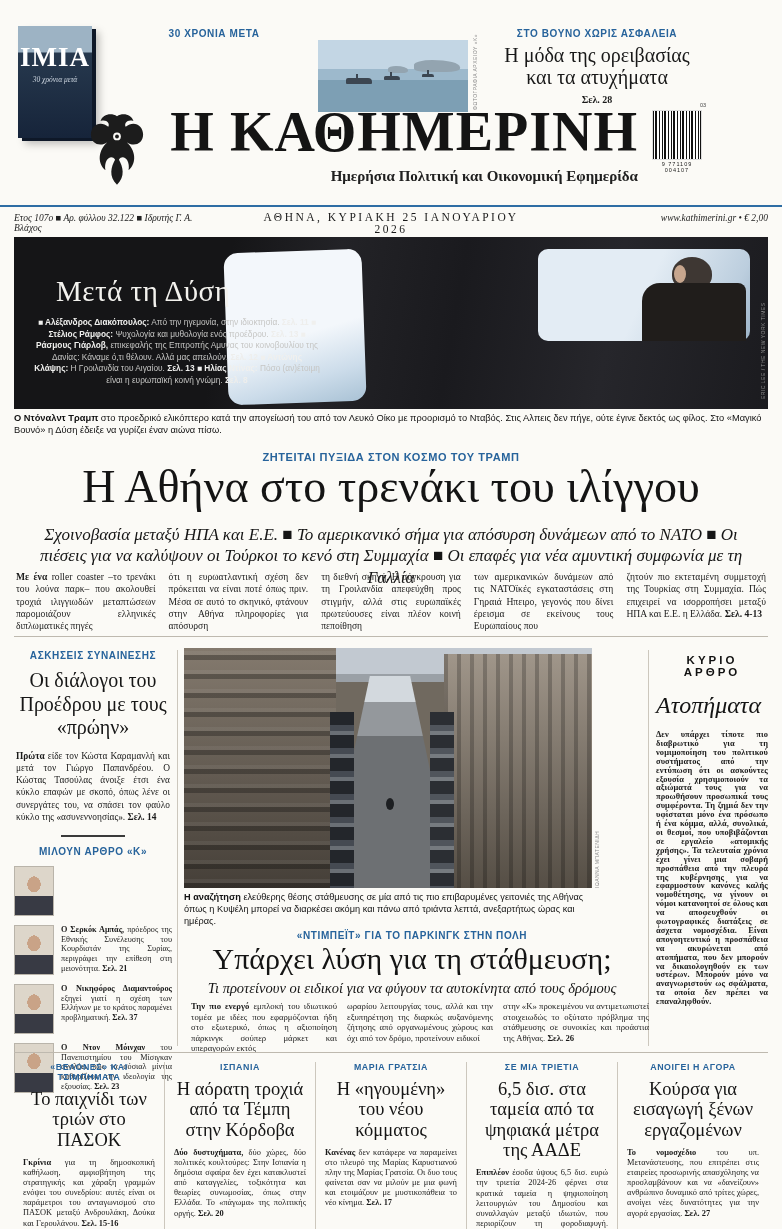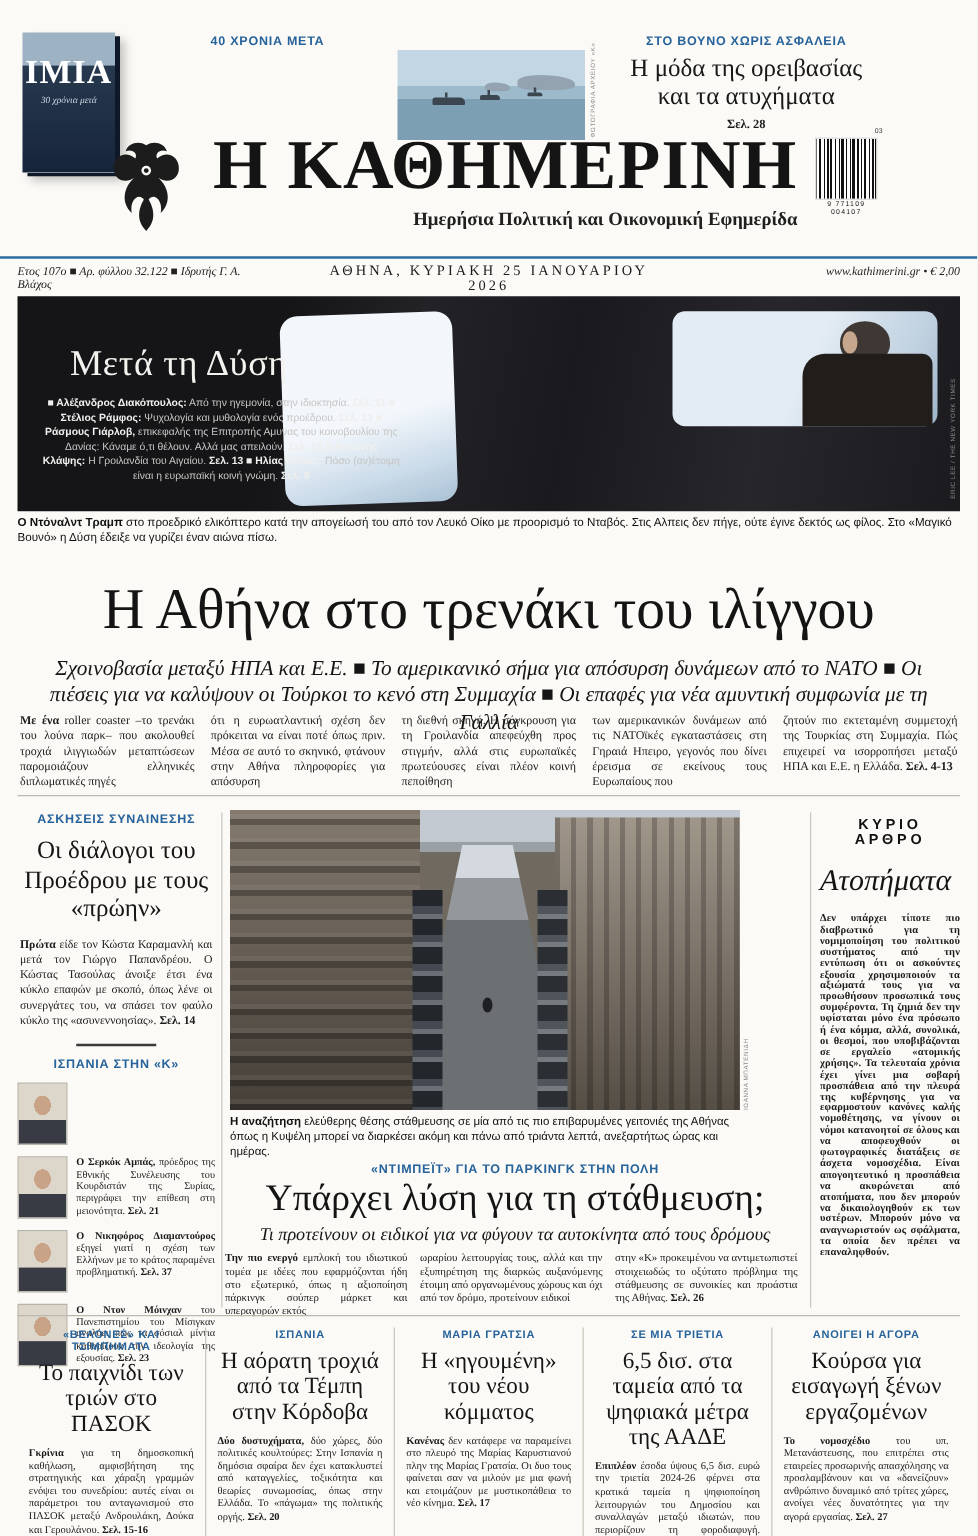--- a/index.html
+++ b/index.html
@@ -72,21 +72,21 @@
   .st-left{position:absolute;left:0;top:0;width:152px;height:240px;background:repeating-linear-gradient(0deg,rgba(0,0,0,.28) 0 5px,rgba(255,255,255,.06) 5px 9px,transparent 9px 19px),linear-gradient(180deg,#847a6e,#453f38);}
   .st-right{position:absolute;right:0;top:6px;width:148px;height:234px;background:repeating-linear-gradient(90deg,rgba(0,0,0,.22) 0 4px,transparent 4px 13px),linear-gradient(180deg,#a0968a,#554e45);}
   .st-road{position:absolute;left:150px;top:28px;width:112px;height:212px;background:linear-gradient(180deg,#d3d9de 0 26px,#94989c 26px 60px,#6d7073 60px);clip-path:polygon(32% 0,68% 0,108% 100%,-8% 100%);}
   .st-cars-l{position:absolute;left:146px;top:64px;width:24px;height:176px;background:repeating-linear-gradient(180deg,#23262b 0 13px,#454a52 13px 19px,#6a6f75 19px 23px);}
   .st-cars-r{position:absolute;left:246px;top:64px;width:24px;height:176px;background:repeating-linear-gradient(180deg,#2b2e33 0 13px,#50555c 13px 19px,#767b80 19px 23px);}
   .st-bike{position:absolute;left:202px;top:150px;width:8px;height:12px;border-radius:50%;background:#1d1f22;}
   .street-caption{position:absolute;left:184px;top:892px;width:420px;font-size:9.2px;line-height:1.3;color:#111;}
   .parking-kicker{position:absolute;left:184px;top:930px;width:456px;text-align:center;font-size:10px;}
   .parking-head{position:absolute;left:184px;top:942px;width:456px;text-align:center;font-size:30px;color:#141414;}
   .parking-deck{position:absolute;left:184px;top:980px;width:456px;text-align:center;font-style:italic;font-size:14.5px;color:#151515;}
-  .parking-cols{position:absolute;left:180px;top:1001px;width:458px;display:flex;gap:10px;}
+  .parking-cols{position:absolute;left:191px;top:1001px;width:458px;display:flex;gap:10px;}
   .parking-cols p{flex:1;margin:0;font-size:8.7px;line-height:1.22;}
   
   .editorial{position:absolute;left:656px;top:654px;width:112px;}
   .ed-header{font-size:11.5px;font-weight:bold;letter-spacing:3px;text-align:center;color:#111;}
   .ed-head{font-size:24px;font-style:italic;margin-top:14px;color:#141414;}
   .ed-body{font-size:8.4px;line-height:1.06;font-weight:bold;color:#1b1b1b;text-align:justify;margin-top:12px;letter-spacing:.1px;}
   
   .rule-bottom{left:14px;top:1052px;width:754px;height:1px;}
   .bottom-row{position:absolute;left:14px;top:1062px;width:754px;display:flex;}
   .b-art{flex:1;padding:0 9px;border-left:1px solid #ccc7bd;text-align:center;}
@@ -99,21 +99,21 @@
 </head>
 <body>
 
 <div class="page">
 
   <div class="book serif">
     <div class="book-title">ΙΜΙΑ</div>
     <div class="book-sub">30 χρόνια μετά</div>
   </div>
   <div class="promo" style="left:108px;top:28px;width:212px;">
-    <div class="kicker">40 ΧΡΟΝΙΑ ΜΕΤΑ</div>
+    <div class="kicker">30 ΧΡΟΝΙΑ ΜΕΤΑ</div>
   </div>
   <div class="ships">
     <div class="island" style="left:96px;top:20px;width:46px;height:12px;"></div>
     <div class="island" style="left:70px;top:26px;width:20px;height:7px;"></div>
     <div class="ship" style="left:28px;top:38px;width:26px;height:6px;"></div>
     <div class="ship" style="left:66px;top:36px;width:16px;height:4px;"></div>
     <div class="ship" style="left:104px;top:34px;width:12px;height:3px;"></div>
   </div>
   <div class="vcredit" style="left:472px;top:44px;height:66px;">ΦΩΤΟΓΡΑΦΙΑ ΑΡΧΕΙΟΥ «Κ»</div>
   <div class="promo" style="left:498px;top:28px;width:198px;">
@@ -158,40 +158,41 @@
       <b> ■ Ράσμους Γιάρλοβ,</b><span> επικεφαλής της Επιτροπής Αμυνας του κοινοβουλίου της Δανίας: Κάναμε ό,τι θέλουν. Αλλά μας απειλούν. </span><span class="pg">Σελ. 12</span>
       <b> ■ Αντώνης Κλάψης:</b><span> Η Γροιλανδία του Αιγαίου. </span><span class="pg">Σελ. 13</span>
       <b> ■ Ηλίας Ντίνας:</b><span> Πόσο (αν)έτοιμη είναι η ευρωπαϊκή κοινή γνώμη. </span><span class="pg">Σελ. 8</span>
     </div>
     <div class="vcredit" style="right:2px;top:12px;height:150px;color:#8d8d8d;">ERIC LEE / THE NEW YORK TIMES</div>
   </div>
   <div class="hero-caption">
     <b>Ο Ντόναλντ Τραμπ</b><span> στο προεδρικό ελικόπτερο κατά την απογείωσή του από τον Λευκό Οίκο με προορισμό το Νταβός. Στις Αλπεις δεν πήγε, ούτε έγινε δεκτός ως φίλος. Στο «Μαγικό Βουνό» η Δύση έδειξε να γυρίζει έναν αιώνα πίσω.</span>
   </div>
 
+  <div class="kicker-main kicker">ΖΗΤΕΙΤΑΙ ΠΥΞΙΔΑ ΣΤΟΝ ΚΟΣΜΟ ΤΟΥ ΤΡΑΜΠ</div>
   <div class="headline-main serif">Η Αθήνα στο τρενάκι του ιλίγγου</div>
   <div class="deck-main serif">Σχοινοβασία μεταξύ ΗΠΑ και Ε.Ε. ■ Το αμερικανικό σήμα για απόσυρση δυνάμεων από το ΝΑΤΟ ■ Οι πιέσεις για να καλύψουν οι Τούρκοι το κενό στη Συμμαχία ■ Οι επαφές για νέα αμυντική συμφωνία με τη Γαλλία</div>
   <div class="lead-cols just">
     <p class="serif"><b class="leadb">Με ένα</b><span> roller coaster –το τρενάκι του λούνα παρκ– που ακολουθεί τροχιά ιλιγγιωδών μεταπτώσεων παρομοιάζουν ελληνικές διπλωματικές πηγές</span></p>
     <p class="serif">ότι η ευρωατλαντική σχέση δεν πρόκειται να είναι ποτέ όπως πριν. Μέσα σε αυτό το σκηνικό, φτάνουν στην Αθήνα πληροφορίες για απόσυρση</p>
     <p class="serif">τη διεθνή σκηνή. Η σύγκρουση για τη Γροιλανδία απεφεύχθη προς στιγμήν, αλλά στις ευρωπαϊκές πρωτεύουσες είναι πλέον κοινή πεποίθηση</p>
     <p class="serif">των αμερικανικών δυνάμεων από τις ΝΑΤΟϊκές εγκαταστάσεις στη Γηραιά Ηπειρο, γεγονός που δίνει έρεισμα σε εκείνους τους Ευρωπαίους που</p>
     <p class="serif"><span>ζητούν πιο εκτεταμένη συμμετοχή της Τουρκίας στη Συμμαχία. Πώς επιχειρεί να ισορροπήσει μεταξύ ΗΠΑ και Ε.Ε. η Ελλάδα. </span><span class="pg">Σελ. 4-13</span></p>
   </div>
   <div class="hairline rule-under-lead"></div>
 
   <div class="vsep" style="left:177px;top:650px;height:396px;"></div>
   <div class="vsep" style="left:648px;top:650px;height:396px;"></div>
 
   <div class="leftcol">
     <div class="kicker">ΑΣΚΗΣΕΙΣ ΣΥΝΑΙΝΕΣΗΣ</div>
     <div class="lc-head serif">Οι διάλογοι του Προέδρου με τους «πρώην»</div>
     <p class="lc-body serif"><b>Πρώτα</b><span> είδε τον Κώστα Καραμανλή και μετά τον Γιώργο Παπανδρέου. Ο Κώστας Τασούλας άνοιξε έτσι ένα κύκλο επαφών με σκοπό, όπως λένε οι συνεργάτες του, να σπάσει τον φαύλο κύκλο της «ασυνεννοησίας». </span><span class="pg">Σελ. 14</span></p>
     <div class="lc-rule"></div>
-    <div class="speak-header kicker">ΙΣΠΑΝΙΑ ΣΤΗΝ «Κ»</div>
+    <div class="speak-header kicker">ΜΙΛΟΥΝ ΑΡΘΡΟ «Κ»</div>
 
     <div class="person">
       <div class="portrait"></div>
     </div>
     <div class="person">
       <div class="portrait"></div>
       <p class="serif"><b>Ο Σερκόκ Αμπάς,</b><span> πρόεδρος της Εθνικής Συνέλευσης του Κουρδιστάν της Συρίας, περιγράφει την επίθεση στη μειονότητα. </span><span class="pg">Σελ. 21</span></p>
     </div>
     <div class="person">
       <div class="portrait"></div>
@@ -213,21 +214,21 @@
   </div>
   <div class="vcredit" style="left:594px;top:748px;height:140px;">ΙΩΑΝΝΑ ΜΠΑΤΕΝΙΔΗ</div>
   <div class="street-caption">
     <b>Η αναζήτηση</b><span> ελεύθερης θέσης στάθμευσης σε μία από τις πιο επιβαρυμένες γειτονιές της Αθήνας όπως η Κυψέλη μπορεί να διαρκέσει ακόμη και πάνω από τριάντα λεπτά, ανεξαρτήτως ώρας και ημέρας.</span>
   </div>
   <div class="parking-kicker kicker">«ΝΤΙΜΠΕΪΤ» ΓΙΑ ΤΟ ΠΑΡΚΙΝΓΚ ΣΤΗΝ ΠΟΛΗ</div>
   <div class="parking-head serif">Υπάρχει λύση για τη στάθμευση;</div>
   <div class="parking-deck serif">Τι προτείνουν οι ειδικοί για να φύγουν τα αυτοκίνητα από τους δρόμους</div>
   <div class="parking-cols just">
     <p class="serif"><b class="leadb">Την πιο ενεργό</b><span> εμπλοκή του ιδιωτικού τομέα με ιδέες που εφαρμόζονται ήδη στο εξωτερικό, όπως η αξιοποίηση πάρκινγκ σούπερ μάρκετ και υπεραγορών εκτός</span></p>
-    <p class="serif">ωραρίου λειτουργίας τους, αλλά και την εξυπηρέτηση της διαρκώς αυξανόμενης έτοιμη από οργανωμένους χώρους και όχι από τον δρόμο, προτείνουν ειδικοί</p>
+    <p class="serif">ωραρίου λειτουργίας τους, αλλά και την εξυπηρέτηση της διαρκώς αυξανόμενης ζήτησης από οργανωμένους χώρους και όχι από τον δρόμο, προτείνουν ειδικοί</p>
     <p class="serif"><span>στην «Κ» προκειμένου να αντιμετωπιστεί στοιχειωδώς το οξύτατο πρόβλημα της στάθμευσης σε συνοικίες και προάστια της Αθήνας. </span><span class="pg">Σελ. 26</span></p>
   </div>
 
   <div class="editorial">
     <div class="ed-header">ΚΥΡΙΟ ΑΡΘΡΟ</div>
     <div class="ed-head serif">Ατοπήματα</div>
     <p class="ed-body serif">Δεν υπάρχει τίποτε πιο διαβρωτικό για τη νομιμοποίηση του πολιτικού συστήματος από την εντύπωση ότι οι ασκούντες εξουσία χρησιμοποιούν τα αξιώματά τους για να προωθήσουν προσωπικά τους συμφέροντα. Τη ζημιά δεν την υφίσταται μόνο ένα πρόσωπο ή ένα κόμμα, αλλά, συνολικά, οι θεσμοί, που υποβιβάζονται σε εργαλείο «ατομικής χρήσης». Τα τελευταία χρόνια έχει γίνει μια σοβαρή προσπάθεια από την πλευρά της κυβέρνησης για να εφαρμοστούν κανόνες καλής νομοθέτησης, να γίνουν οι νόμοι κατανοητοί σε όλους και να αποφευχθούν οι φωτογραφικές διατάξεις σε άσχετα νομοσχέδια. Είναι απογοητευτικό η προσπάθεια να ακυρώνεται από ατοπήματα, που δεν μπορούν να δικαιολογηθούν εκ των υστέρων. Μπορούν μόνο να αναγνωριστούν ως σφάλματα, τα οποία δεν πρέπει να επαναληφθούν.</p>
   </div>
 
   <div class="hairline rule-bottom"></div>

